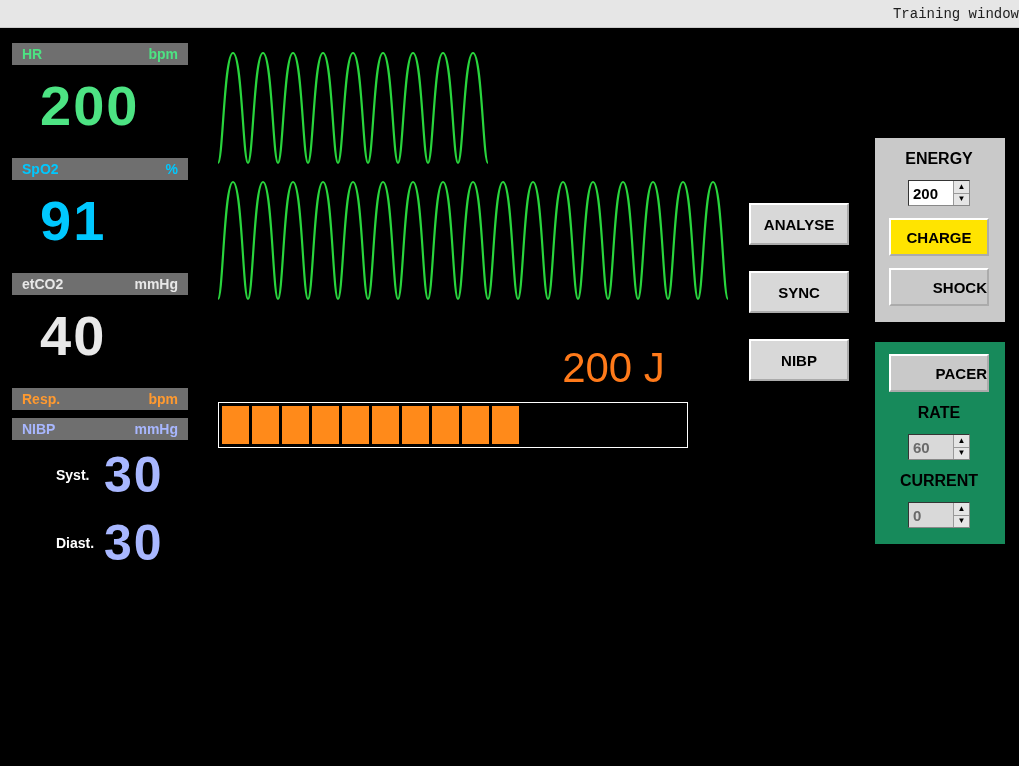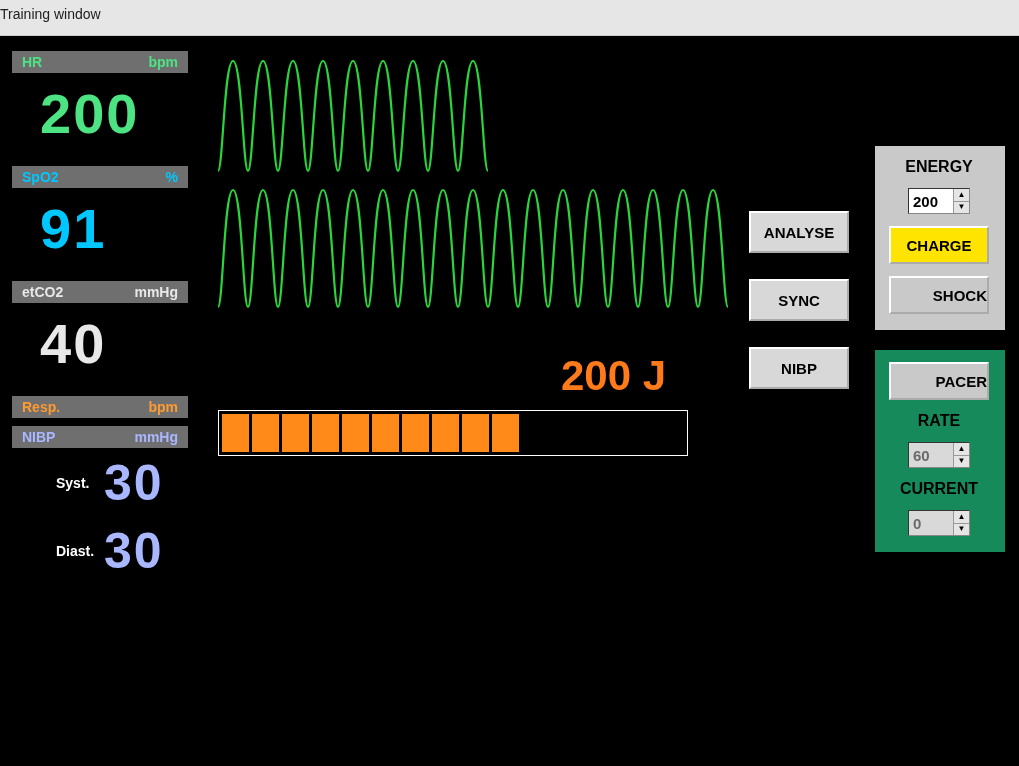--- a/index.html
+++ b/index.html
@@ -1,22 +1,23 @@
 <!DOCTYPE html>
 <html><head>
 <meta charset="utf-8">
 <style>
   * { box-sizing: border-box; margin: 0; padding: 0; }
   html, body { width: 1019px; height: 766px; font-family: Arial, Helvetica, sans-serif; }
   body { background: #e6e6e6; display: flex; flex-direction: column; }
 
   .titlebar {
-    height: 36px; background: #e6e6e6; color: #202020;
-    font-size: 14px; text-align: left; line-height: 28px;
+    height: 28px; background: #e6e6e6; color: #202020;
+    font-size: 14px; text-align: right; line-height: 28px;
     border-bottom: 1px solid #ccc;
+    font-family: Liberation Mono, monospace;
   }
 
   .app {
     flex: 1; background: #000; position: relative;
     display: flex;
   }
 
   
   .vitals {
     width: 200px; height: 100%;
@@ -45,21 +46,21 @@
   .nibp-line .val { font-size:50px; font-weight:800; letter-spacing:2px;}
 
   
   .center {
     flex: 1; position: relative; padding: 20px 10px 10px 18px;
   }
   .wave { display:block; }
   .wave path { stroke:#29d43d; stroke-width:2.2; fill:none; }
 
   .charge-label {
-    color:#ff7a1a; font-size:42px; font-weight:700;
+    color:#ff7a1a; font-size:42px; font-weight:400;
     text-align:center; margin-top:40px; margin-bottom:10px;
   }
   .charge-bar {
     width:470px; height:46px; margin-left:0;
     border:1px solid #fff; display:flex; padding:3px; gap:3px;
     background:#000;
   }
   .charge-seg { flex:0 0 27px; height:100%; background:#ff8a1a; }
 
   

